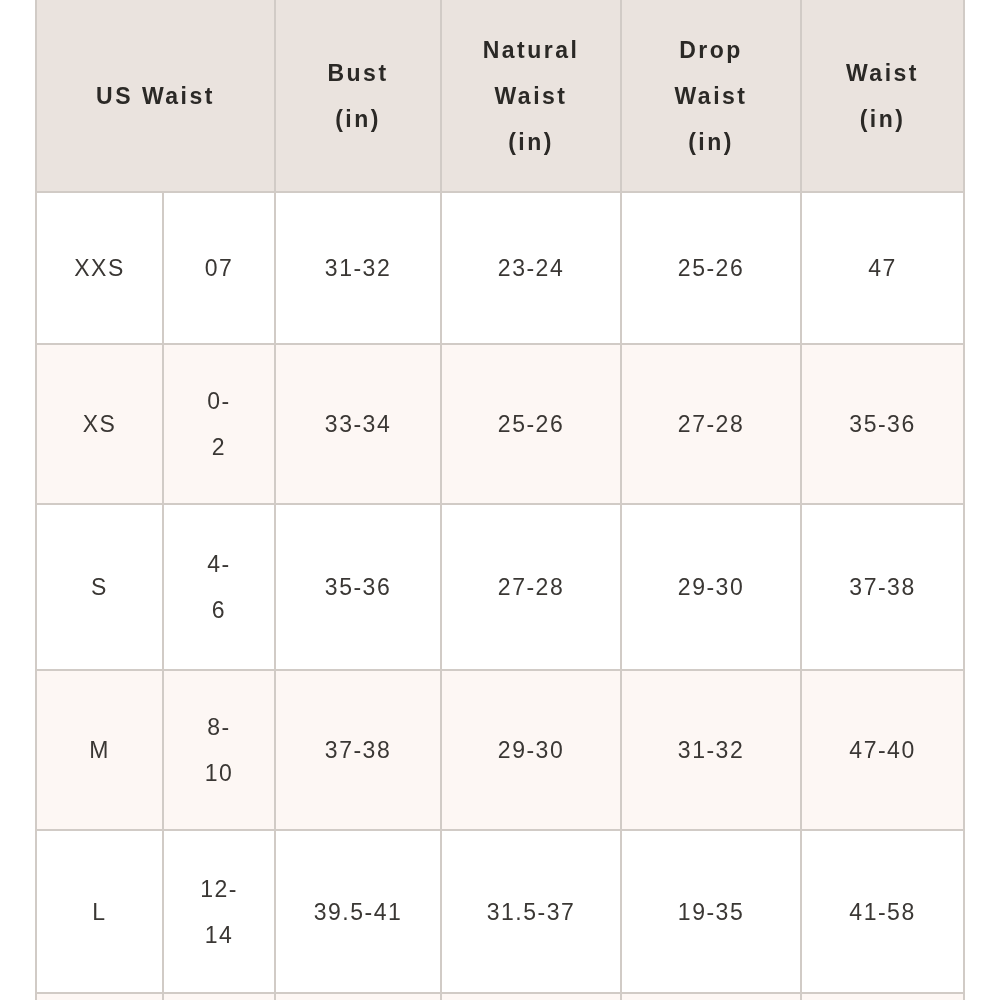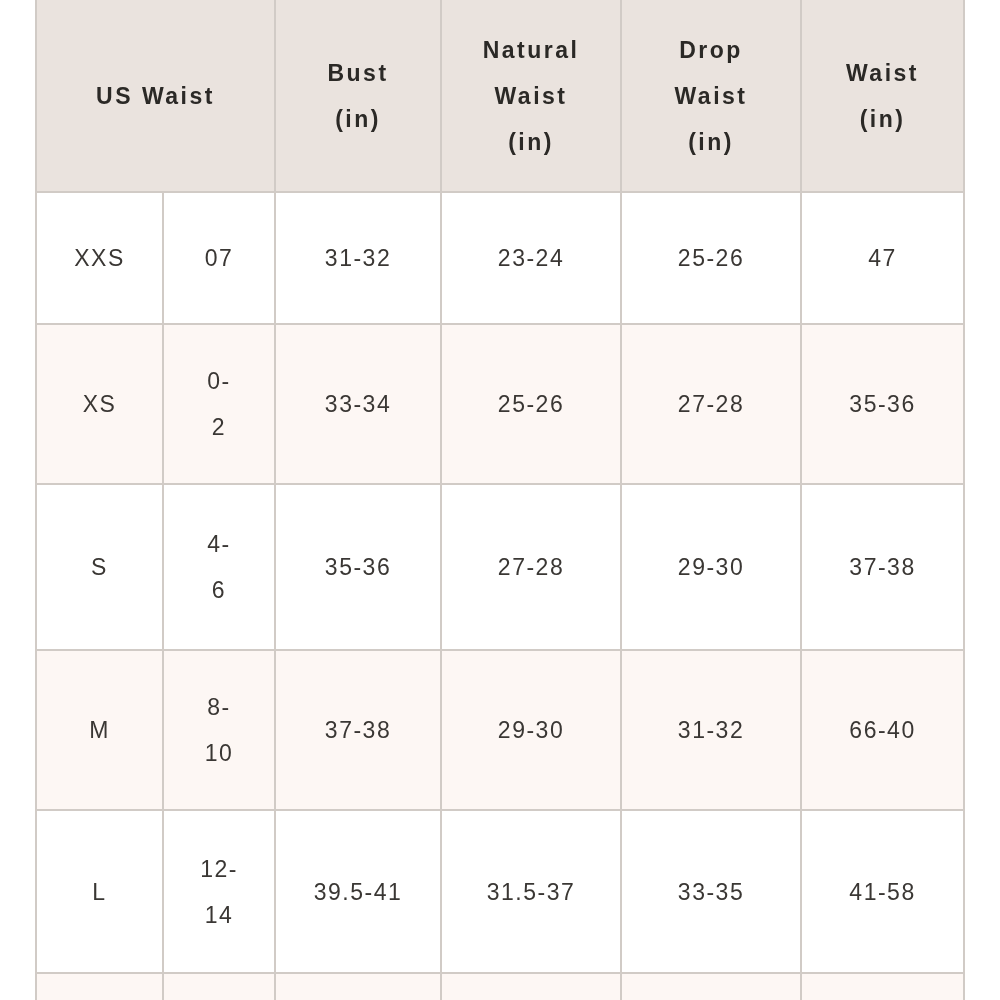--- a/index.html
+++ b/index.html
@@ -44,21 +44,21 @@
     color: var(--body_text, #3a3734);
     font-size: 23px;
     font-weight: 400;
     letter-spacing: 1.5px;
     line-height: 2;
   }
   .size-chart tbody tr.alt td {
     background: var(--row_alt_bg, #fdf7f4);
   }
   tr.row-header  { height: 193px; }
-  tr.row-xxs     { height: 132px; }
+  tr.row-xxs     { height: 152px; }
   tr.row-xs      { height: 160px; }
   tr.row-s       { height: 166px; }
   tr.row-m       { height: 160px; }
   tr.row-l       { height: 163px; }
   tr.row-partial { height: 70px; }
 </style>
 </head>
 <body>
 
 <div class="viewport">
@@ -113,29 +113,29 @@
         <td>29-30</td>
         <td>37-38</td>
       </tr>
       <tr class="row-m alt">
         <td>M</td>
         <td>8-
 10</td>
         <td>37-38</td>
         <td>29-30</td>
         <td>31-32</td>
-        <td>66-40</td>
+        <td>47-40</td>
       </tr>
       <tr class="row-l">
         <td>L</td>
         <td>12-
 14</td>
         <td>39.5-41</td>
         <td>31.5-37</td>
-        <td>33-35</td>
+        <td>19-35</td>
         <td>41-58</td>
       </tr>
       <tr class="row-partial alt">
         <td></td>
         <td></td>
         <td></td>
         <td></td>
         <td></td>
         <td></td>
       </tr>

